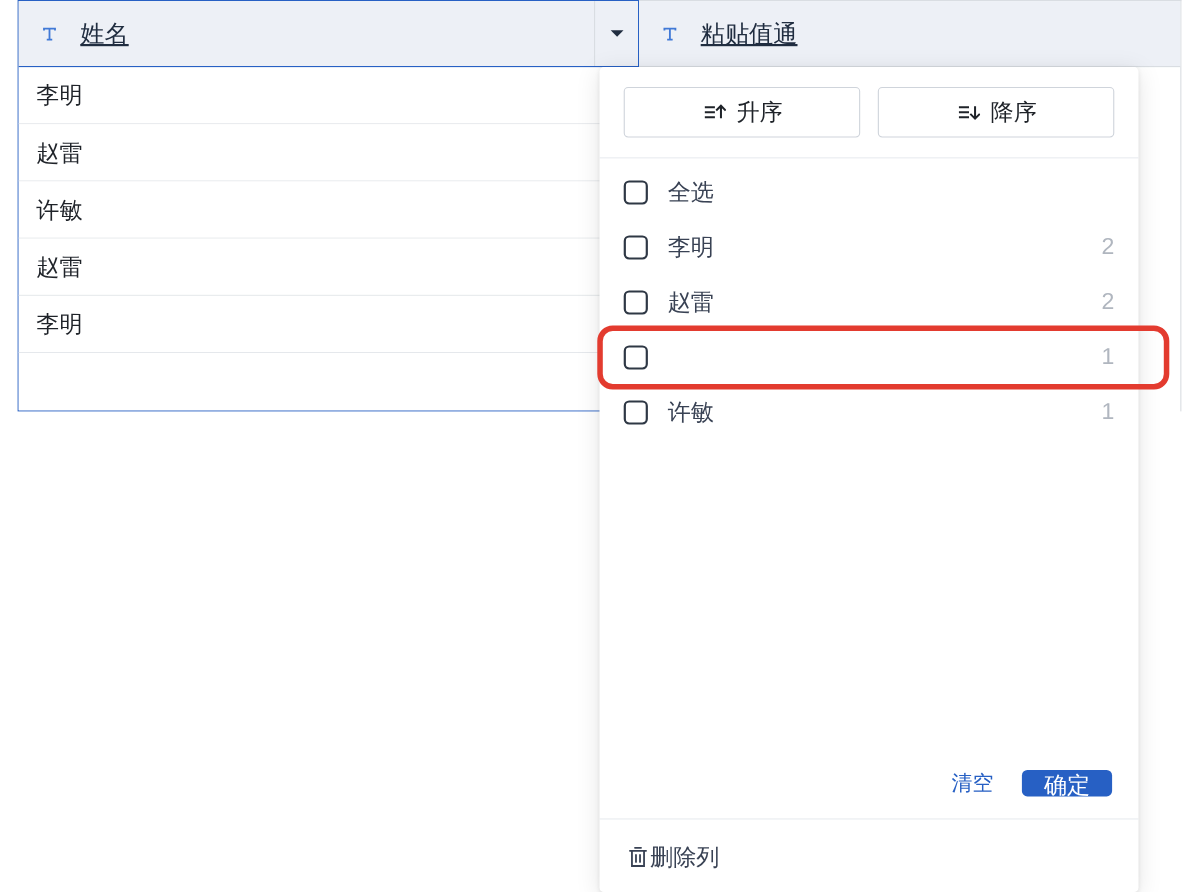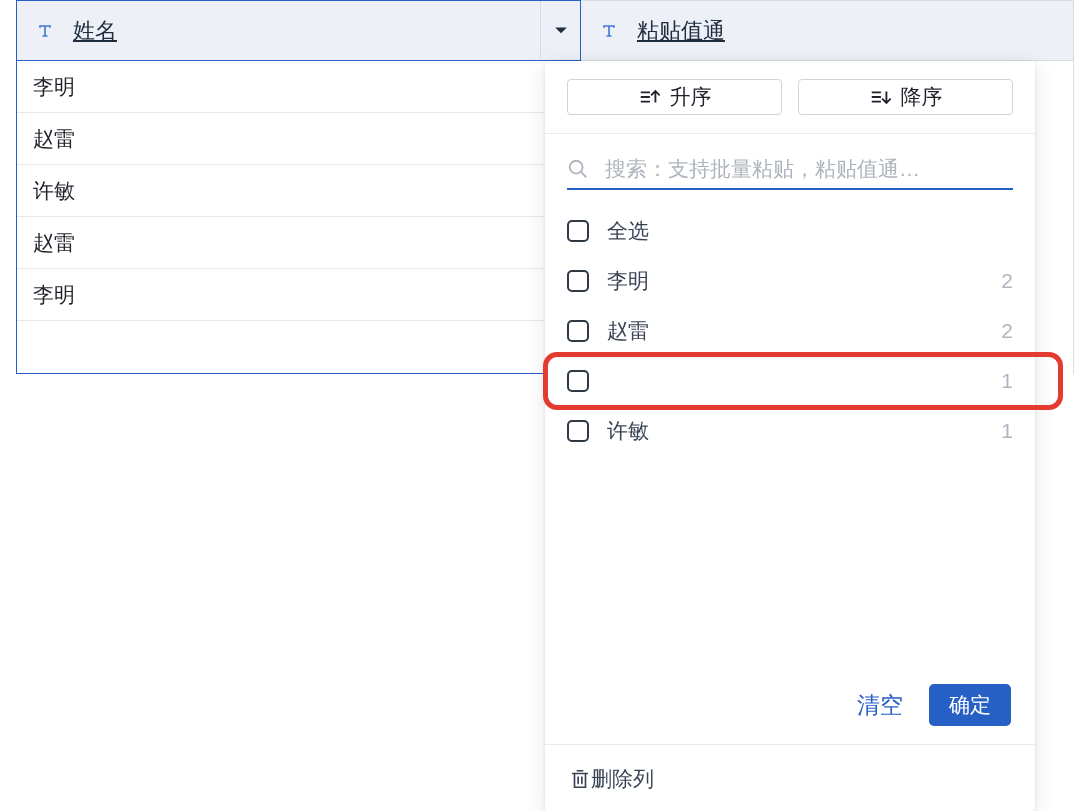--- a/index.html
+++ b/index.html
@@ -100,21 +100,21 @@
     display: flex;
     flex-direction: column;
   }
   .sort-row {
     display: flex;
     gap: 16px;
     padding: 0 22px 18px 22px;
   }
   .sort-btn {
     flex: 1;
-    height: 36px;
+    height: 46px;
     border: 1.5px solid #cfd4db;
     border-radius: 4px;
     background: #fff;
     font-size: 21px;
     color: #1f2329;
     display: flex;
     align-items: center;
     justify-content: center;
     gap: 10px;
     cursor: pointer;
@@ -185,34 +185,34 @@
   }
 
   .footer-actions {
     display: flex;
     justify-content: flex-end;
     align-items: center;
     padding: 18px 24px;
     gap: 20px;
   }
   .link-btn {
-    font-size: 23px;
+    font-size: 19px;
     color: #2760c4;
     background: none;
     border: none;
     cursor: pointer;
     text-align: right;
   }
   .primary-btn {
     font-size: 21px;
     color: #fff;
     background: #2760c4;
     border: none;
     border-radius: 5px;
-    height: 42px;
+    height: 24px;
     padding: 0 20px;
     cursor: pointer;
   }
   .delete-row {
     display: flex;
     align-items: center;
     gap: 0;
     padding: 20px 24px 18px 24px;
     font-size: 21px;
     color: #394254;
@@ -281,29 +281,20 @@
     </button>
     <button class="sort-btn">
       <svg viewBox="0 0 24 24">
           <path d="M3 6h10v2H3zM3 11h10v2H3zM3 16h10v2H3zM18 6v10l-3-3-1.4 1.4L19 19.8l5.4-5.4L23 13l-3 3V6z" fill="#1f2329"></path>
         </svg>
       <span>降序</span>
     </button>
   </div>
   <div class="divider"></div>
 
-  <div class="search-wrap">
-    <div class="search-box">
-      <svg class="search-icon" viewBox="0 0 24 24">
-          <circle cx="10" cy="10" r="7" stroke="currentColor" stroke-width="2" fill="none"></circle>
-          <line x1="15.5" y1="15.5" x2="21" y2="21" stroke="currentColor" stroke-width="2"></line>
-        </svg>
-      <input type="text" placeholder="搜索：支持批量粘贴，粘贴值通…" style="">
-    </div>
-  </div>
 
   <div class="filter-list">
     <div class="filter-item">
       <span class="checkbox"></span>
       <span class="flex-label">全选</span>
     </div>
     <div class="filter-item">
       <span class="checkbox"></span>
       <span class="flex-label">李明</span>
       <span class="count">2</span>

